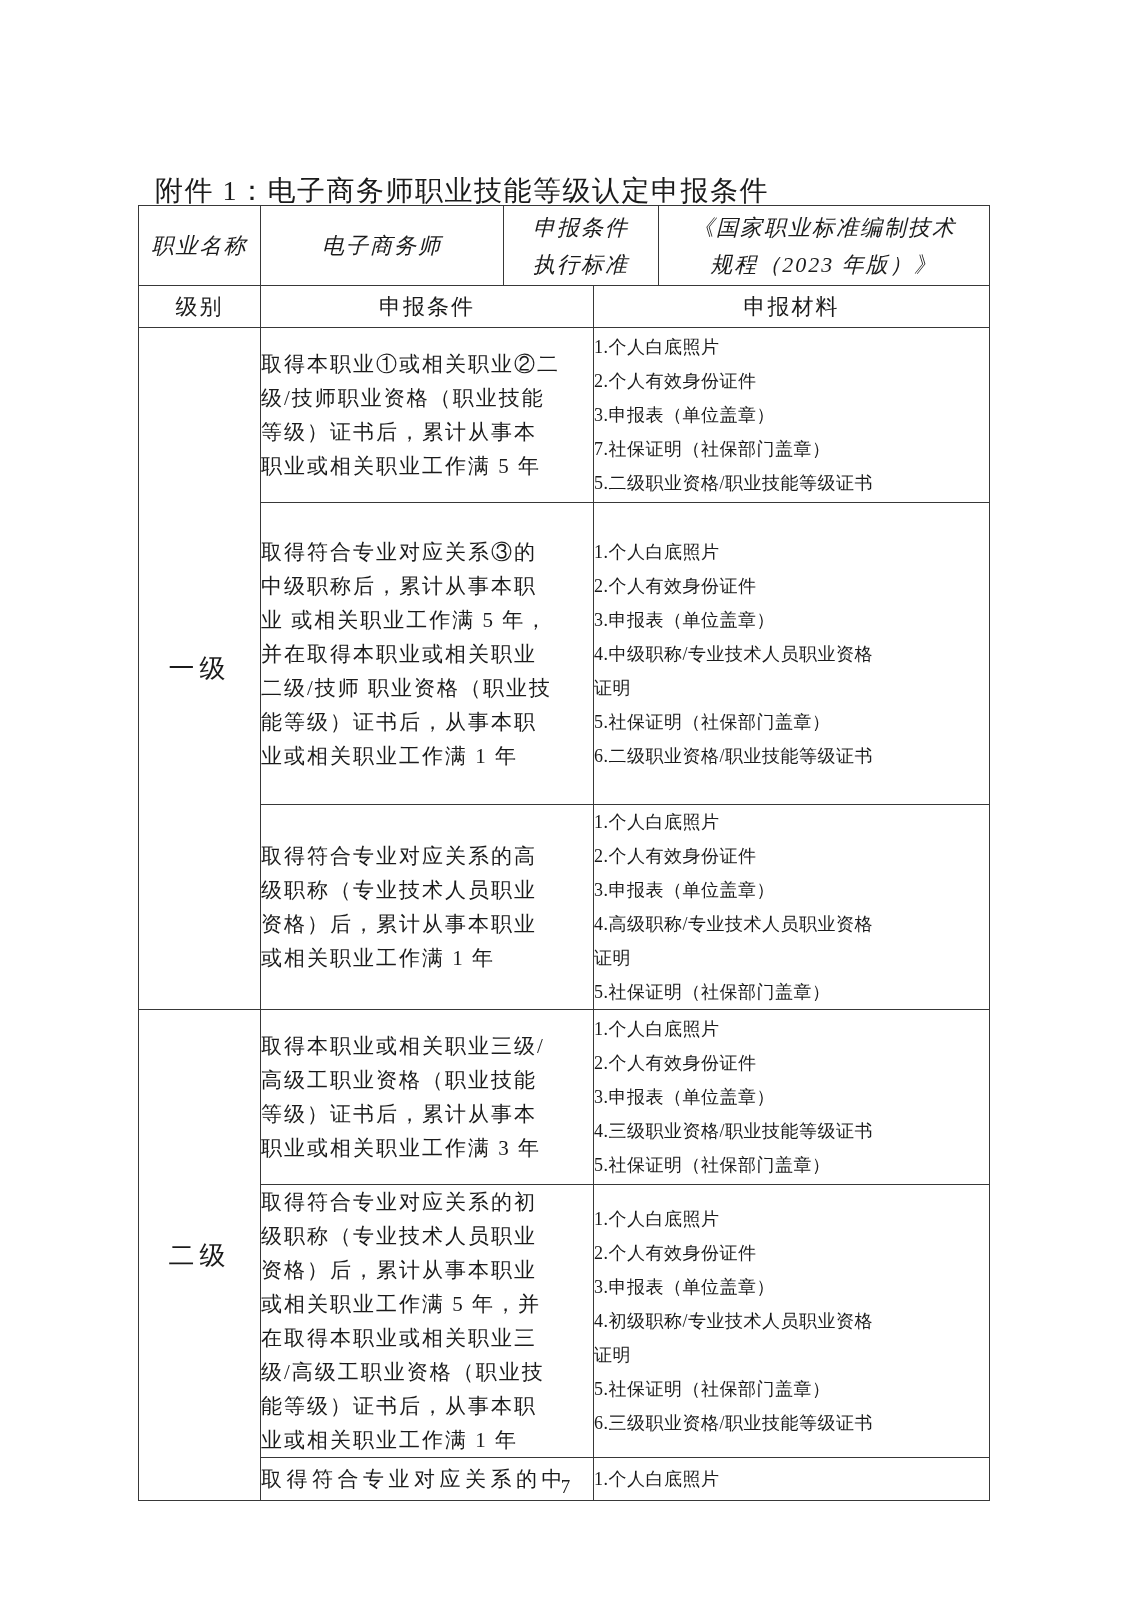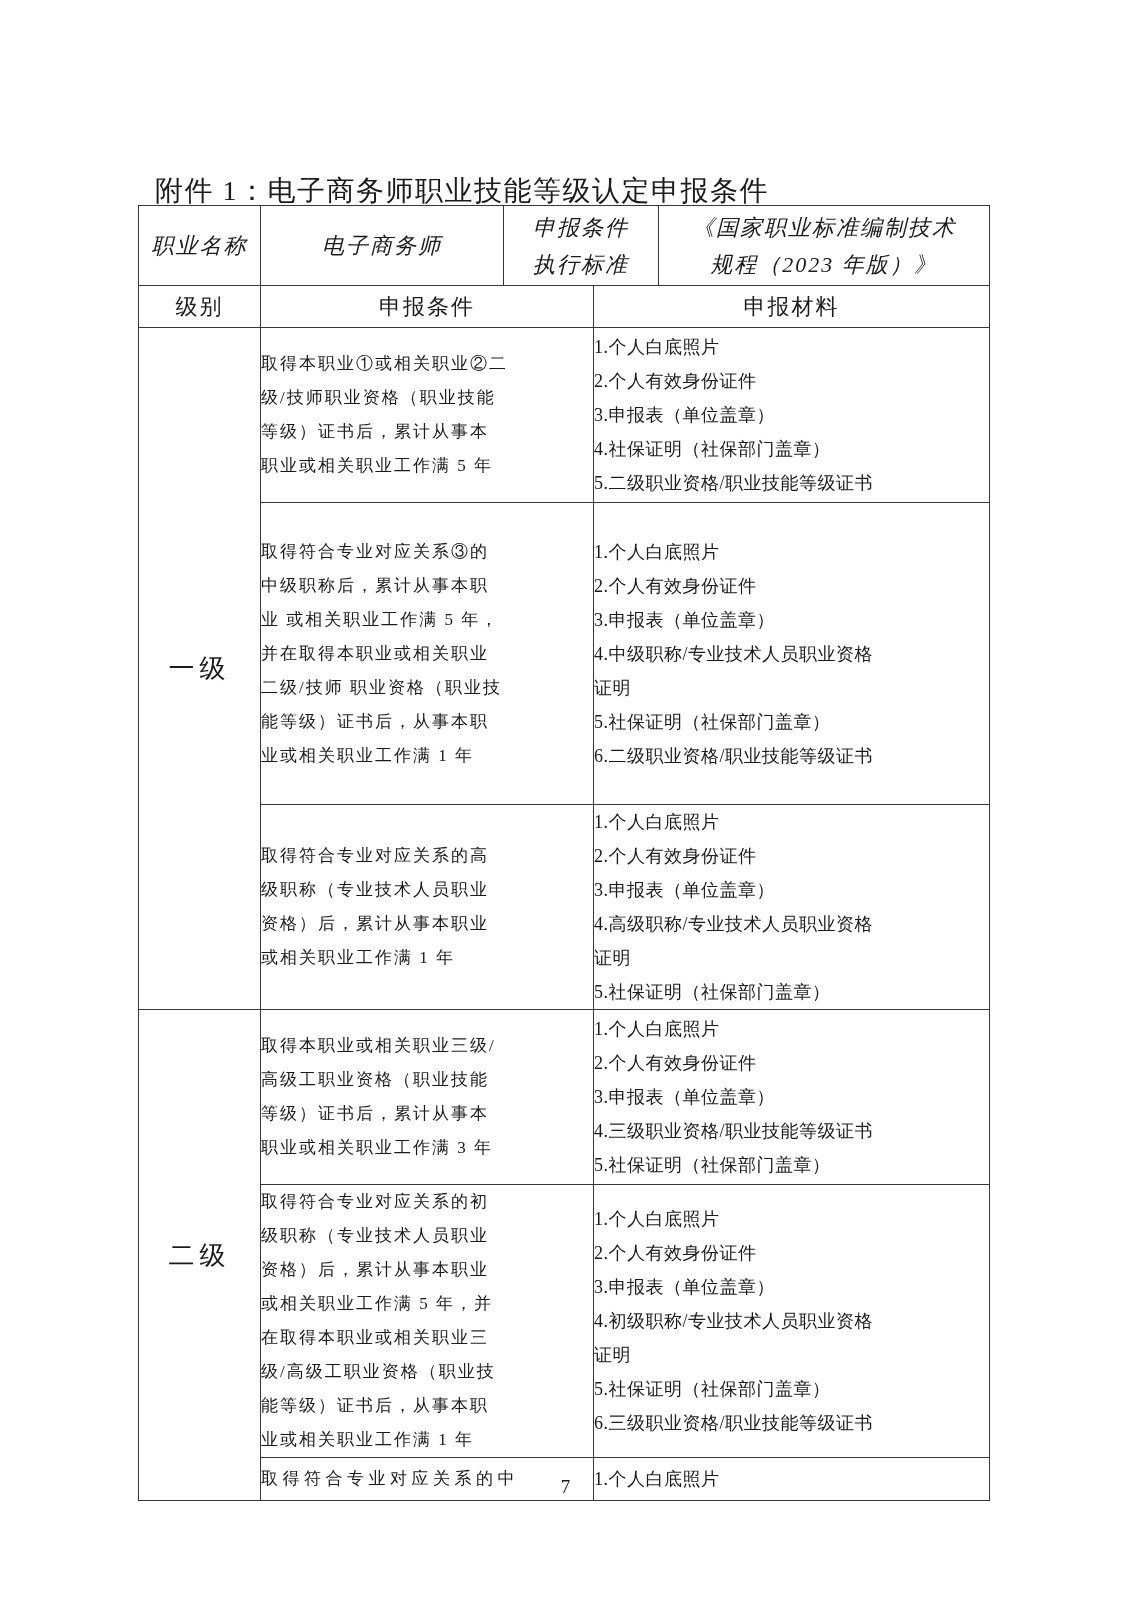--- a/index.html
+++ b/index.html
@@ -50,21 +50,21 @@
     line-height: 37px;
     letter-spacing: 2px;
     white-space: pre-line;
   }
   .level-cell {
     text-align: center;
     font-size: 26px;
     letter-spacing: 5px;
   }
   .cond {
-    font-size: 17px;
+    font-size: 21px;
     line-height: 34px;
     letter-spacing: 2px;
     padding: 5px 8px 5px 15px;
     white-space: pre-line;
     text-align: left;
   }
   .cond--wide { letter-spacing: 4.5px; }
   .mats { padding: 4px 6px 4px 9px; }
   .mat-item {
     font-size: 18px;
@@ -117,21 +117,21 @@
     <tr class="r3">
       <td class="level-cell" rowspan="3">一级</td>
       <td class="cond" colspan="2">取得本职业①或相关职业②二
 级/技师职业资格（职业技能
 等级）证书后，累计从事本
 职业或相关职业工作满 5 年</td>
       <td class="mats" colspan="2">
         <div class="mat-item">1.个人白底照片</div>
         <div class="mat-item">2.个人有效身份证件</div>
         <div class="mat-item">3.申报表（单位盖章）</div>
-        <div class="mat-item">4.社保证明（社保部门盖章）</div>
+        <div class="mat-item">7.社保证明（社保部门盖章）</div>
         <div class="mat-item">5.二级职业资格/职业技能等级证书</div>
       </td>
     </tr>
     <tr class="r4">
       <td class="cond" colspan="2">取得符合专业对应关系③的
 中级职称后，累计从事本职
 业 或相关职业工作满 5 年，
 并在取得本职业或相关职业
 二级/技师 职业资格（职业技
 能等级）证书后，从事本职

